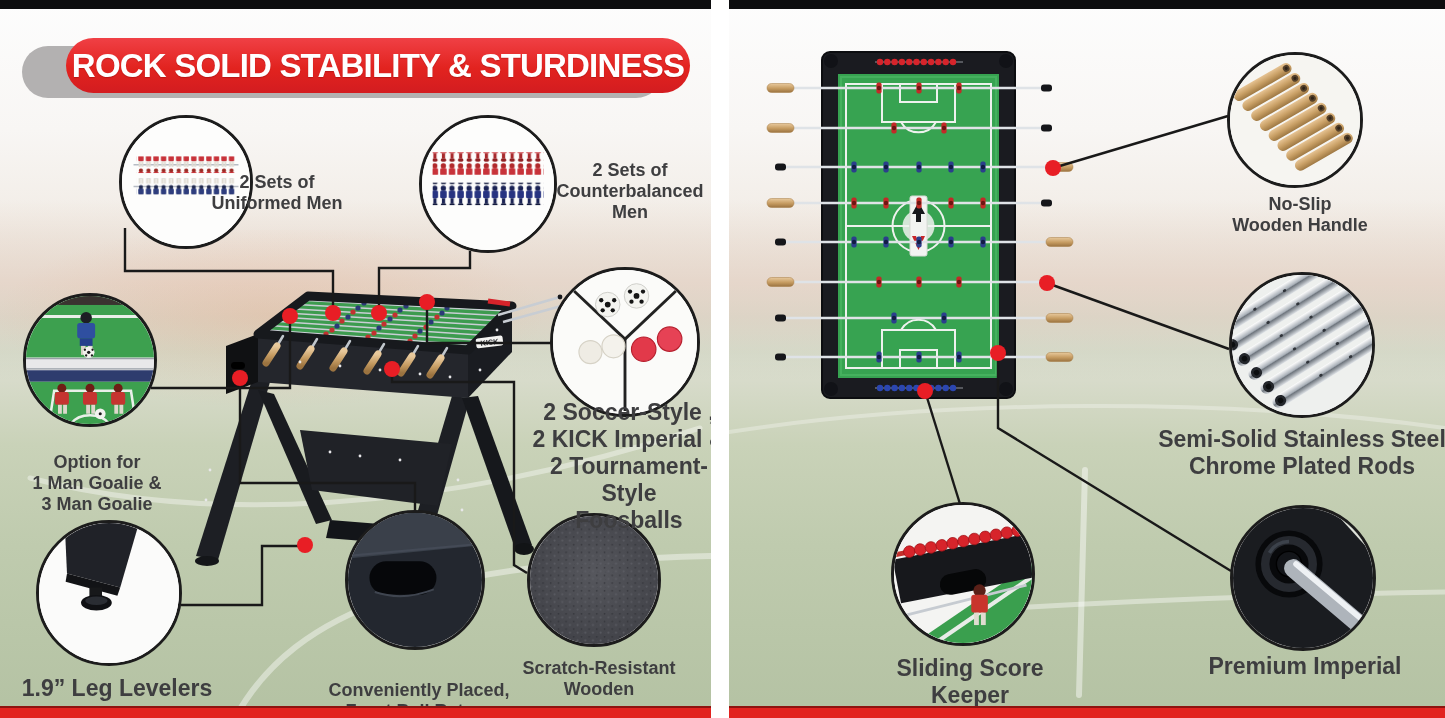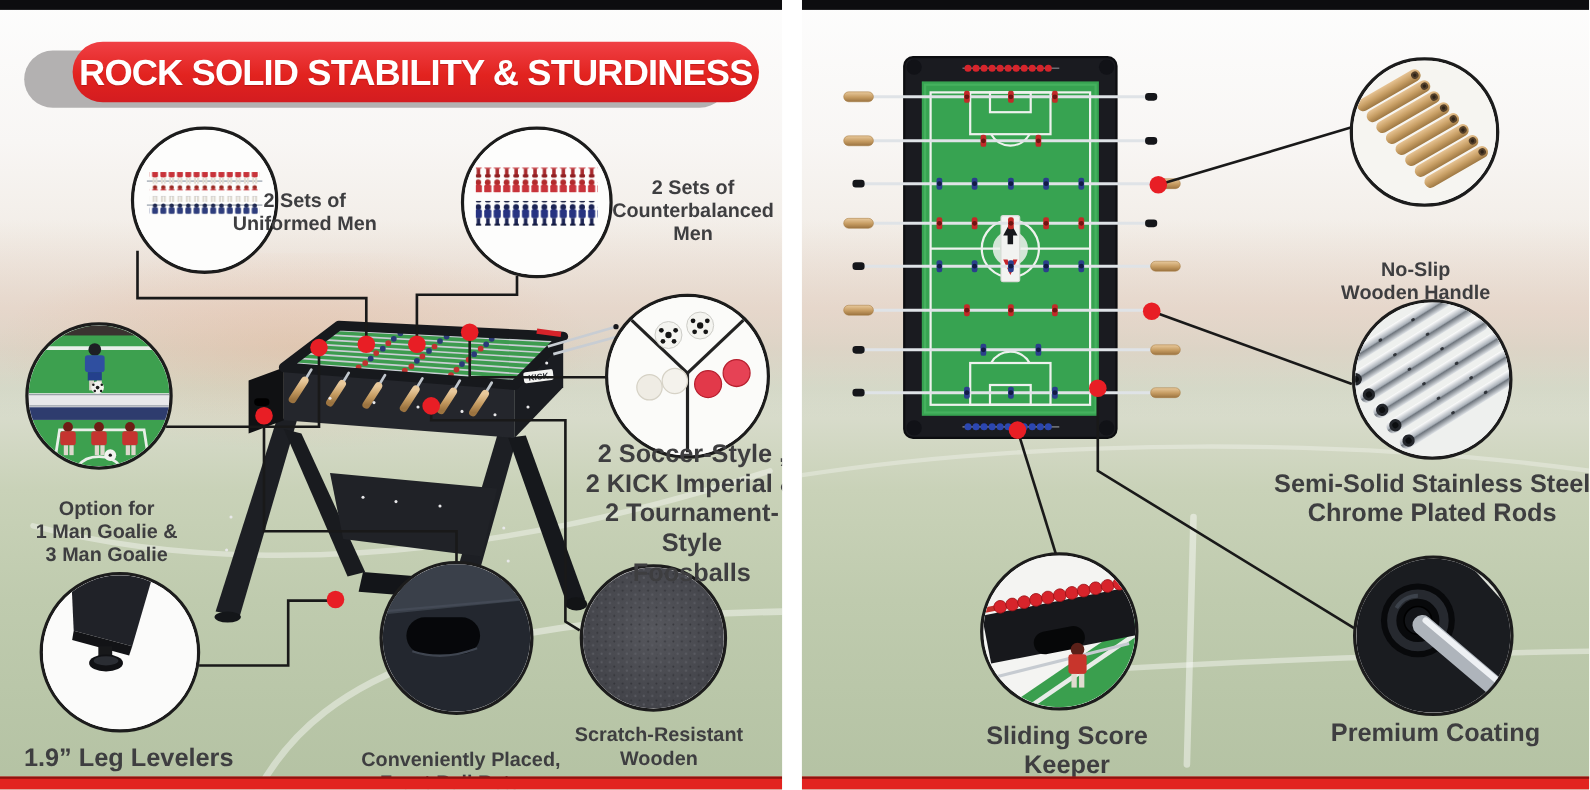--- a/index.html
+++ b/index.html
@@ -665,25 +665,25 @@
         <polygon points="0,80 14,100 0,100" fill="#cfd6c8"></polygon>
         <circle cx="40" cy="40" r="24" fill="#08090b"></circle>
         <circle cx="40" cy="40" r="17" fill="none" stroke="#26292f" stroke-width="6"></circle>
         <path d="M26,32 A16 16 0 0 1 40,24" stroke="#3c424b" stroke-width="2.5" fill="none"></path>
         <circle cx="40" cy="40" r="9" fill="#131519" stroke="#000"></circle>
         <line x1="43" y1="43" x2="96" y2="88" stroke="#aeb4bb" stroke-width="13" stroke-linecap="round"></line>
         <line x1="45" y1="40" x2="95" y2="82" stroke="#eef1f4" stroke-width="4" stroke-linecap="round"></line>
       </svg>
     </div>
 
-    <div class="label" style="left:458px;top:194px;width:200px;margin-top:41px;">No-Slip
+    <div class="label" style="left:471px;top:194px;width:200px;">No-Slip
 Wooden Handle</div>
     <div class="label big" style="left:423px;top:426px;width:300px;">Semi-Solid Stainless Steel
 Chrome Plated Rods</div>
     <div class="label big" style="left:141px;top:655px;width:200px;">Sliding Score
 Keeper</div>
-    <div class="label big" style="left:436px;top:653px;width:280px;">Premium Coating</div>
+    <div class="label big" style="left:436px;top:653px;width:280px;">Premium Imperial</div>
 
     <div class="strip-top"></div>
     <div class="strip-bottom"></div>
   </section>
 
 </div>
 
 </body></html>

